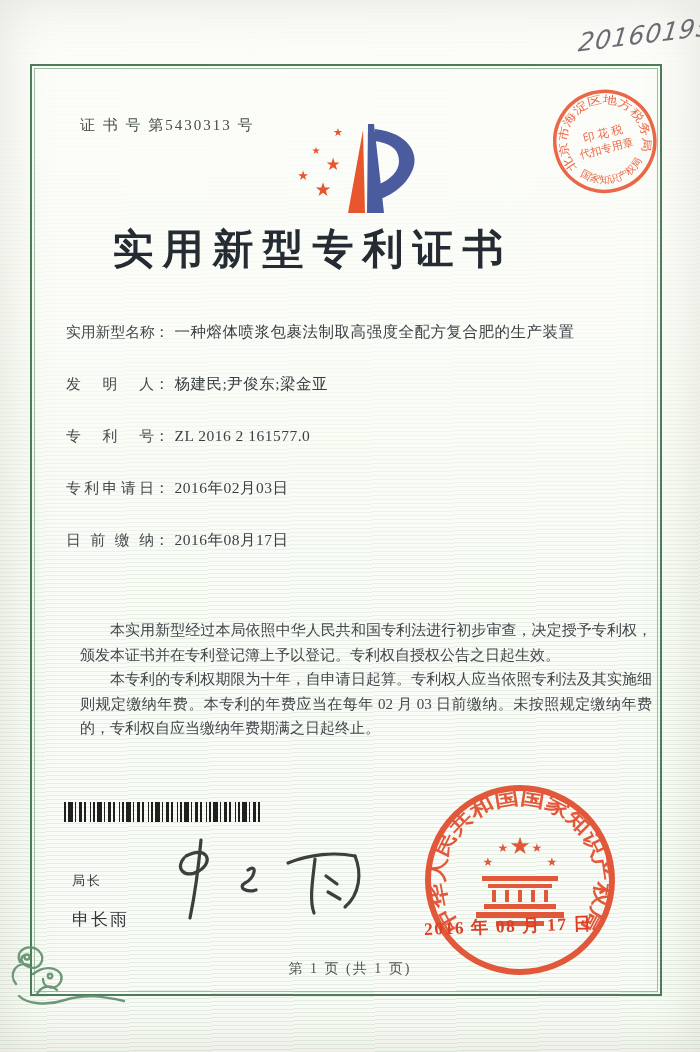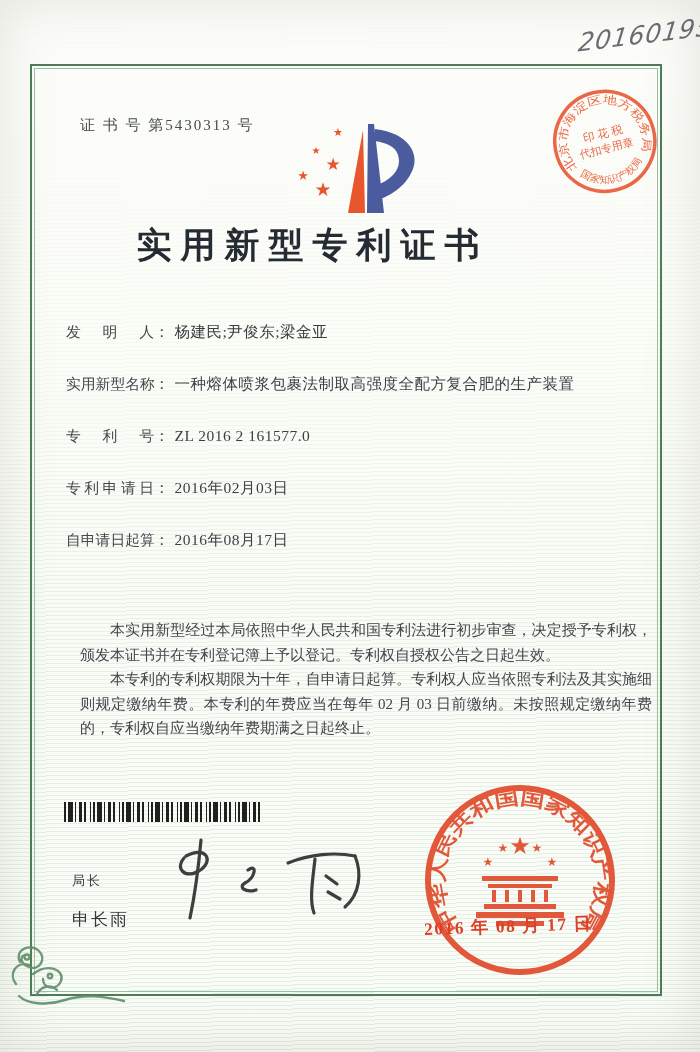--- a/index.html
+++ b/index.html
@@ -26,21 +26,21 @@
   }
   .hand-number{
     position:absolute;left:578px;top:20px;
     font-size:25px;color:#52525c;font-style:italic;letter-spacing:1px;
     transform:rotate(-7deg) skewX(-14deg);
     font-family:"DejaVu Sans",sans-serif;opacity:0.85;white-space:nowrap;
   }
   .logo{position:absolute;left:286px;top:116px;width:140px;height:102px;}
   .doc-title{
     position:absolute;left:0;top:222px;width:616px;text-align:center;
-    font-size:35px;font-weight:600;color:#242b32;letter-spacing:9px;text-indent:9px;
+    font-size:41px;font-weight:600;color:#242b32;letter-spacing:9px;text-indent:9px;
     white-space:nowrap;
   }
   .fields{position:absolute;left:66px;top:322px;width:580px;}
   .field-row{white-space:nowrap;margin-bottom:31px;font-size:15.5px;color:#3d4246;height:21px;}
   .field-label{
     display:inline-block;width:88px;font-size:14.8px;
     text-align:justify;text-align-last:justify;vertical-align:baseline;color:#42474b;
   }
   .field-colon{display:inline-block;color:#42474b;}
   .field-value{margin-left:5px;letter-spacing:0.5px;color:#3a3f44;}
@@ -98,33 +98,33 @@
     </g>
     <polygon points="77,14 62,97 79,97" fill="#e8562e"></polygon>
     <polygon points="82,8 88,8 98,97 81,97" fill="#4a5b9e"></polygon>
     <path d="M89,13 C123,17 133,38 127,53 C119,73 101,81 89,85 L89,70 C105,64 113,55 113,45 C113,31 101,27 89,25 Z" fill="#4a5b9e"></path>
   </svg>
 
   <div class="doc-title">实用新型专利证书</div>
 
   <div class="fields">
     <div class="field-row">
+      <span class="field-label">实用新型名称</span><span class="field-colon">：</span><span class="field-value">一种熔体喷浆包裹法制取高强度全配方复合肥的生产装置</span>
+    </div>
+    <div class="field-row">
       <span class="field-label">发明人</span><span class="field-colon">：</span><span class="field-value">杨建民;尹俊东;梁金亚</span>
     </div>
     <div class="field-row">
-      <span class="field-label">实用新型名称</span><span class="field-colon">：</span><span class="field-value">一种熔体喷浆包裹法制取高强度全配方复合肥的生产装置</span>
-    </div>
-    <div class="field-row">
       <span class="field-label">专利号</span><span class="field-colon">：</span><span class="field-value">ZL 2016 2 161577.0</span>
     </div>
     <div class="field-row">
       <span class="field-label">专利申请日</span><span class="field-colon">：</span><span class="field-value">2016年02月03日</span>
     </div>
     <div class="field-row">
-      <span class="field-label">自申请日起算</span><span class="field-colon">：</span><span class="field-value">2016年08月17日</span>
+      <span class="field-label">日前缴纳</span><span class="field-colon">：</span><span class="field-value">2016年08月17日</span>
     </div>
   </div>
 
   <div class="paragraphs">
     <p>本实用新型经过本局依照中华人民共和国专利法进行初步审查，决定授予专利权，颁发本证书并在专利登记簿上予以登记。专利权自授权公告之日起生效。</p>
     <p>本专利的专利权期限为十年，自申请日起算。专利权人应当依照专利法及其实施细则规定缴纳年费。本专利的年费应当在每年 02 月 03 日前缴纳。未按照规定缴纳年费的，专利权自应当缴纳年费期满之日起终止。</p>
   </div>
 
   <div class="barcode"></div>
 
@@ -192,14 +192,15 @@
       <path d="M14,20 C8,7 25,1 33,9 C41,17 33,29 23,25 C15,22 13,15 19,13"></path>
       <path d="M10,42 C2,32 10,19 23,23"></path>
       <path d="M27,32 C41,21 59,27 55,39 C51,49 37,47 37,37"></path>
       <path d="M13,54 C21,62 41,64 59,58 C79,52 97,54 118,59"></path>
       <path d="M31,52 C35,44 45,42 51,48"></path>
       <circle cx="21" cy="15" r="2.5"></circle>
       <circle cx="44" cy="34" r="2.2"></circle>
     </g>
   </svg>
 
+  <div class="footer">第 1 页 (共 1 页)</div>
 
 </div>
 
 </body></html>

